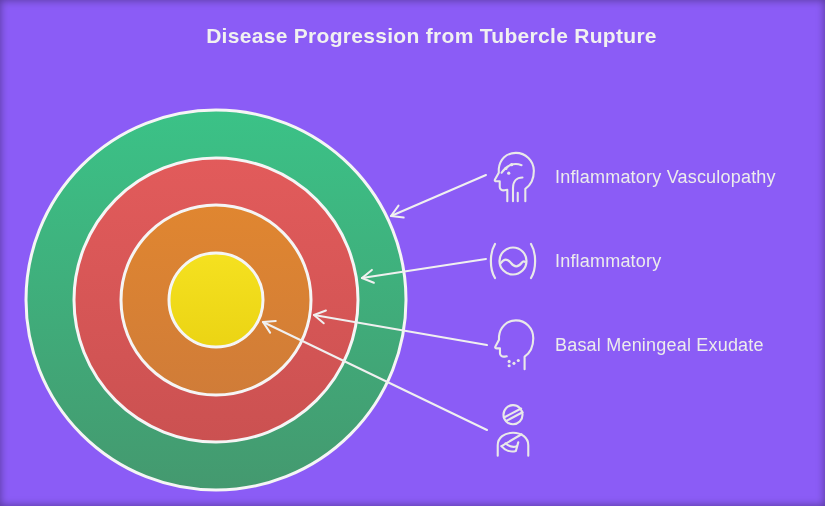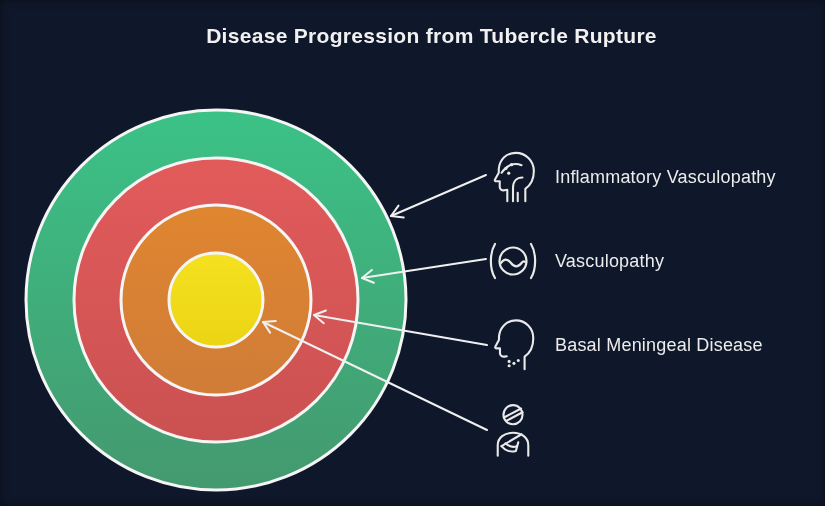--- a/index.html
+++ b/index.html
@@ -1,18 +1,18 @@
 <!DOCTYPE html>
 <html><head>
 <meta charset="utf-8">
 <style>
   html,body{margin:0;padding:0;background:#2b2b2b;}
   .canvas{
     position:relative;width:825px;height:506px;overflow:hidden;
-    background:#0f172a;
+    background:#8b5cf6;
     box-shadow:inset 0 0 8px rgba(0,0,0,.4);
     font-family:"Liberation Sans", sans-serif;
   }
   .title{
     position:absolute;top:24px;left:0;width:100%;
     text-align:center;transform:translateX(19px);
     font-size:21px;font-weight:bold;letter-spacing:.3px;
     color:#f1f1f1;
   }
   .diagram-svg{position:absolute;left:0;top:0;}
@@ -92,34 +92,34 @@
 
     <div class="legend-row row-2">
       <div class="icon-box">
         <svg width="50" height="48" viewBox="0 0 50 48">
           <circle cx="25" cy="24" r="13.5"></circle>
           <path d="M13,26 C16,21.5 19.5,21.5 23,26 C26.5,30.5 30,30.5 33.5,26 C34.7,24.5 36,24 37,24.8"></path>
           <path d="M7,7 C1.5,16 1.5,32 7,41"></path>
           <path d="M43,7 C48.5,16 48.5,32 43,41"></path>
         </svg>
       </div>
-      <span class="legend-label">Vasculopathy</span>
+      <span class="legend-label">Inflammatory</span>
     </div>
 
     <div class="legend-row row-3">
       <div class="icon-box">
         <svg width="46" height="56" viewBox="0 0 46 58">
           <path d="M35,54 L35,41 C41,37 44,30 44,22 C44,11.5 36,3.5 26,3.5 C16.5,3.5 9.5,10.5 8.5,20 L8.5,23.5 L4.8,30.5 C4.2,31.7 4.9,32.5 6.2,32.5 L9.5,32.5 L9.5,37.5 C9.5,40 11.6,41.5 14.5,41 L16.5,40.7"></path>
           <circle class="dot" cx="19" cy="46" r="1.6"></circle>
           <circle class="dot" cx="19" cy="50.5" r="1.6"></circle>
           <circle class="dot" cx="24" cy="48" r="1.6"></circle>
           <circle class="dot" cx="28.5" cy="45" r="1.6"></circle>
         </svg>
       </div>
-      <span class="legend-label">Basal Meningeal Disease</span>
+      <span class="legend-label">Basal Meningeal Exudate</span>
     </div>
 
     <div class="legend-row row-4">
       <div class="icon-box">
         <svg width="42" height="56" viewBox="0 0 44 58">
           <circle cx="22" cy="14" r="10"></circle>
           <path d="M12.5,17 L30.5,7.5"></path>
           <path d="M15,20.5 L32,11.5"></path>
           <path d="M6,57 L6,46 C6,38 13,33 22,33 C31,33 38,38 38,46 L38,57"></path>
           <path d="M31,34.5 L10,47"></path>

